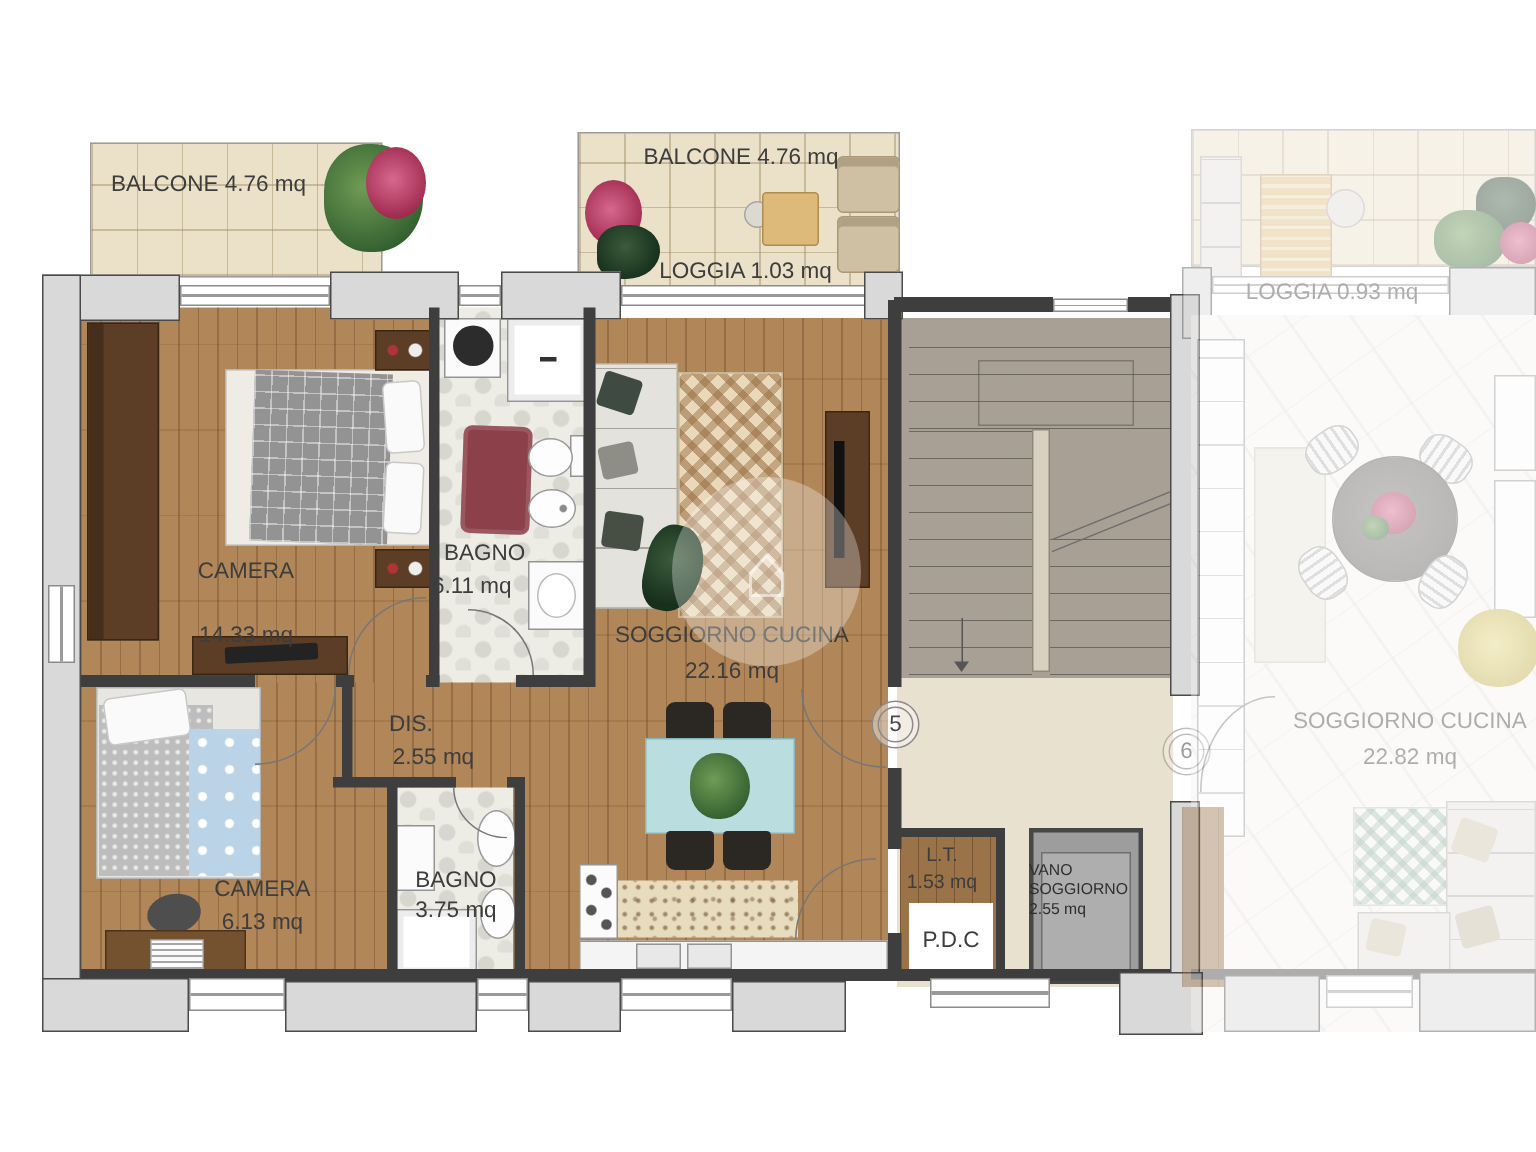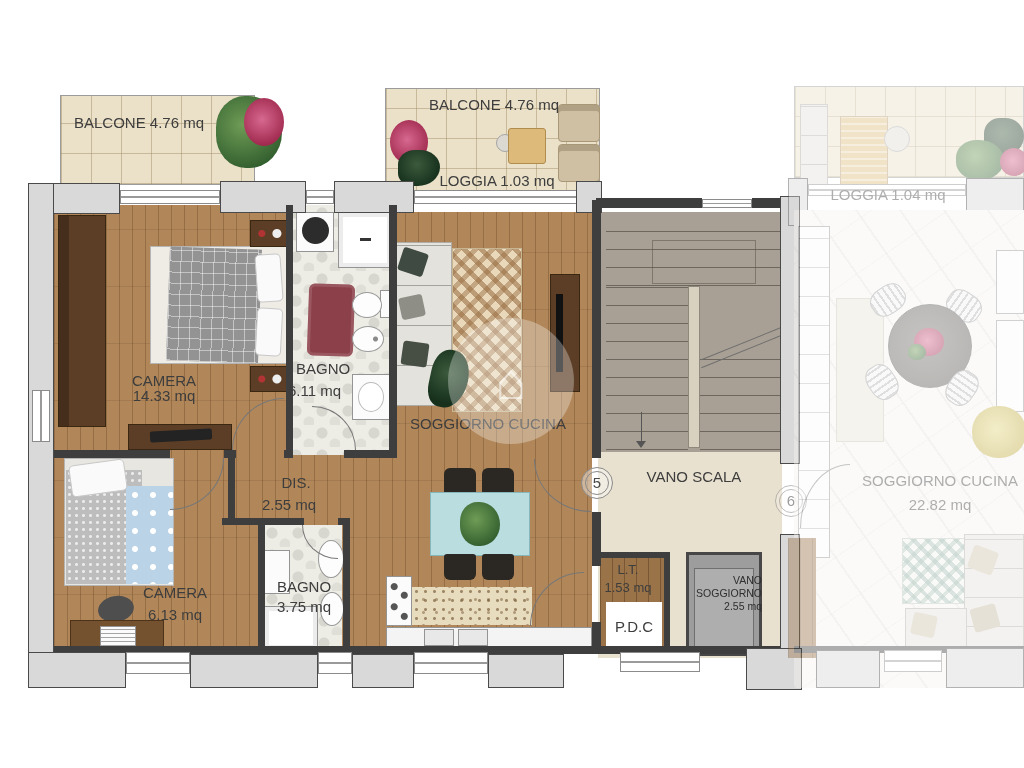--- a/index.html
+++ b/index.html
@@ -158,21 +158,21 @@
   <div class="abs steps" style="left:700px;top:358px;width:84px;height:92px"></div>
   <div class="abs" style="left:688px;top:286px;width:12px;height:162px;background:#d9d1bf;border:1px solid #8f887c"></div>
   <div class="abs" style="left:698px;top:342px;width:92px;height:1px;background:#6f6f6f;transform:rotate(-22deg)"></div>
   <div class="abs" style="left:698px;top:350px;width:92px;height:1px;background:#6f6f6f;transform:rotate(-22deg)"></div>
   <div class="abs" style="left:652px;top:240px;width:104px;height:44px;border:1px solid rgba(90,85,78,.55)"></div>
   <div class="abs" style="left:641px;top:412px;width:1px;height:30px;background:#555"></div>
   <div class="abs arrowhead" style="left:636px;top:441px"></div>
 
   <div class="abs elev" style="left:686px;top:552px;width:76px;height:104px"></div>
   <div class="abs elev-car" style="left:694px;top:568px;width:60px;height:82px"></div>
-  <div class="abs" style="left:686px;top:574px;width:76px;display:flex;flex-direction:column;align-items:flex-end;color:#2e2e2e">
+  <div class="abs" style="left:686px;top:574px;width:76px;display:flex;flex-direction:column;align-items:flex-start;color:#2e2e2e">
     <span class="xs">VANO</span>
     <span class="xs">SOGGIORNO</span>
     <span class="xs">2.55 mq</span>
   </div>
   <div class="abs wallD" style="left:594px;top:552px;width:74px;height:6px"></div>
   <div class="abs wallD" style="left:664px;top:552px;width:6px;height:100px"></div>
   <div class="abs" style="left:606px;top:602px;width:56px;height:50px;background:#fff;display:flex;align-items:center;justify-content:center">
     <span class="lbl">P.D.C</span>
   </div>
 
@@ -225,31 +225,31 @@
   <div class="abs" style="left:232px;top:398px;width:52px;height:52px;border-left:1px solid #777;border-top:1px solid #777;border-top-left-radius:100%"></div>
   <div class="abs" style="left:312px;top:406px;width:44px;height:44px;border-top:1px solid #777;border-right:1px solid #777;border-top-right-radius:100%"></div>
   <div class="abs" style="left:302px;top:525px;width:36px;height:34px;border-left:1px solid #777;border-bottom:1px solid #777;border-bottom-left-radius:100%"></div>
   <div class="abs" style="left:534px;top:459px;width:57px;height:53px;border-left:1px solid #777;border-bottom:1px solid #777;border-bottom-left-radius:100%"></div>
   <div class="abs" style="left:530px;top:572px;width:54px;height:54px;border-left:1px solid #777;border-top:1px solid #777;border-top-left-radius:100%"></div>
 
   <div class="abs lbl left" style="left:74px;top:114px;width:180px">BALCONE 4.76 mq</div>
   <div class="abs lbl" style="left:414px;top:96px;width:160px">BALCONE 4.76 mq</div>
   <div class="abs lbl" style="left:417px;top:172px;width:160px">LOGGIA 1.03 mq</div>
   <div class="abs lbl" style="left:84px;top:372px;width:160px">CAMERA</div>
-  <div class="abs lbl" style="left:84px;top:387px;width:160px">14.33 mq</div>
+  <div class="abs lbl" style="left:84px;top:415px;width:160px">14.33 mq</div>
   <div class="abs lbl left" style="left:296px;top:360px;width:90px">BAGNO</div>
   <div class="abs lbl left" style="left:288px;top:382px;width:90px">6.11 mq</div>
   <div class="abs lbl" style="left:386px;top:415px;width:204px">SOGGIORNO CUCINA</div>
-  <div class="abs lbl" style="left:252px;top:474px;width:88px">DIS.</div>
+  <div class="abs lbl" style="left:386px;top:439px;width:204px">22.16 mq</div>
+  <div class="abs lbl" style="left:230px;top:474px;width:88px">DIS.</div>
   <div class="abs lbl" style="left:238px;top:496px;width:102px">2.55 mq</div>
   <div class="abs lbl" style="left:115px;top:584px;width:120px">CAMERA</div>
   <div class="abs lbl" style="left:115px;top:606px;width:120px">6.13 mq</div>
   <div class="abs lbl" style="left:258px;top:578px;width:92px">BAGNO</div>
   <div class="abs lbl" style="left:258px;top:598px;width:92px">3.75 mq</div>
-  <div class="abs lbl" style="left:606px;top:468px;width:176px">VANO SCALA</div>
   <div class="abs lbl sm" style="left:596px;top:562px;width:64px">L.T.</div>
   <div class="abs lbl sm" style="left:592px;top:580px;width:72px">1.53 mq</div>
 
   <div class="abs circle-num" style="left:581px;top:467px;width:32px;height:32px">
     <div class="circle-inner">5</div>
   </div>
   <div class="abs circle-num" style="left:775px;top:485px;width:32px;height:32px;opacity:.55">
     <div class="circle-inner">6</div>
   </div>
 
@@ -271,21 +271,21 @@
     <div class="abs chair6" style="left:946px;top:292px;width:36px;height:28px;transform:rotate(35deg)"></div>
     <div class="abs blob" style="left:888px;top:304px;width:84px;height:84px;background:radial-gradient(circle at 45% 45%,#787571,#57544f 80%);border:1px solid #4e4e4e"></div>
     <div class="abs ppink" style="left:914px;top:328px;width:30px;height:28px"></div>
     <div class="abs pgreen" style="left:908px;top:344px;width:18px;height:16px"></div>
     <div class="abs chair6" style="left:864px;top:368px;width:36px;height:28px;transform:rotate(-125deg)"></div>
     <div class="abs chair6" style="left:944px;top:374px;width:36px;height:28px;transform:rotate(125deg)"></div>
     <div class="abs furn" style="left:996px;top:250px;width:28px;height:64px"></div>
     <div class="abs furn" style="left:996px;top:320px;width:28px;height:92px"></div>
     <div class="abs pyellow" style="left:972px;top:406px;width:54px;height:52px"></div>
     <div class="abs" style="left:800px;top:464px;width:50px;height:64px;border-top:1px solid #777;border-left:1px solid #777;border-top-left-radius:100%"></div>
-    <div class="abs lbl" style="left:808px;top:186px;width:160px">LOGGIA 1.04 mq</div>
+    <div class="abs lbl" style="left:808px;top:186px;width:160px">LOGGIA 0.93 mq</div>
     <div class="abs lbl" style="left:840px;top:472px;width:200px">SOGGIORNO CUCINA</div>
     <div class="abs lbl" style="left:840px;top:496px;width:200px">22.82 mq</div>
     <div class="abs chev6" style="left:902px;top:538px;width:66px;height:66px;border:1px solid #bcc8c0"></div>
     <div class="abs sofa cushV" style="left:964px;top:534px;width:60px;height:122px"></div>
     <div class="abs sofa" style="left:905px;top:608px;width:62px;height:44px"></div>
     <div class="abs" style="left:970px;top:548px;width:26px;height:24px;background:#cfc4ae;border-radius:3px;transform:rotate(20deg)"></div>
     <div class="abs" style="left:972px;top:606px;width:26px;height:24px;background:#c4b8a0;border-radius:3px;transform:rotate(-15deg)"></div>
     <div class="abs" style="left:912px;top:614px;width:24px;height:22px;background:#cfc4ae;border-radius:3px;transform:rotate(12deg)"></div>
     <div class="abs woodD" style="left:788px;top:538px;width:28px;height:120px"></div>
     <div class="abs wallD" style="left:794px;top:646px;width:230px;height:7px"></div>

